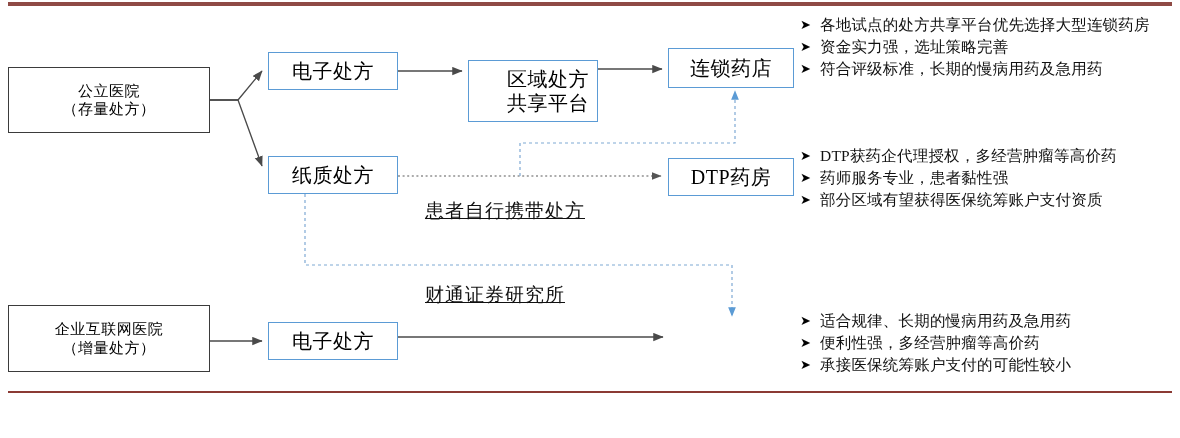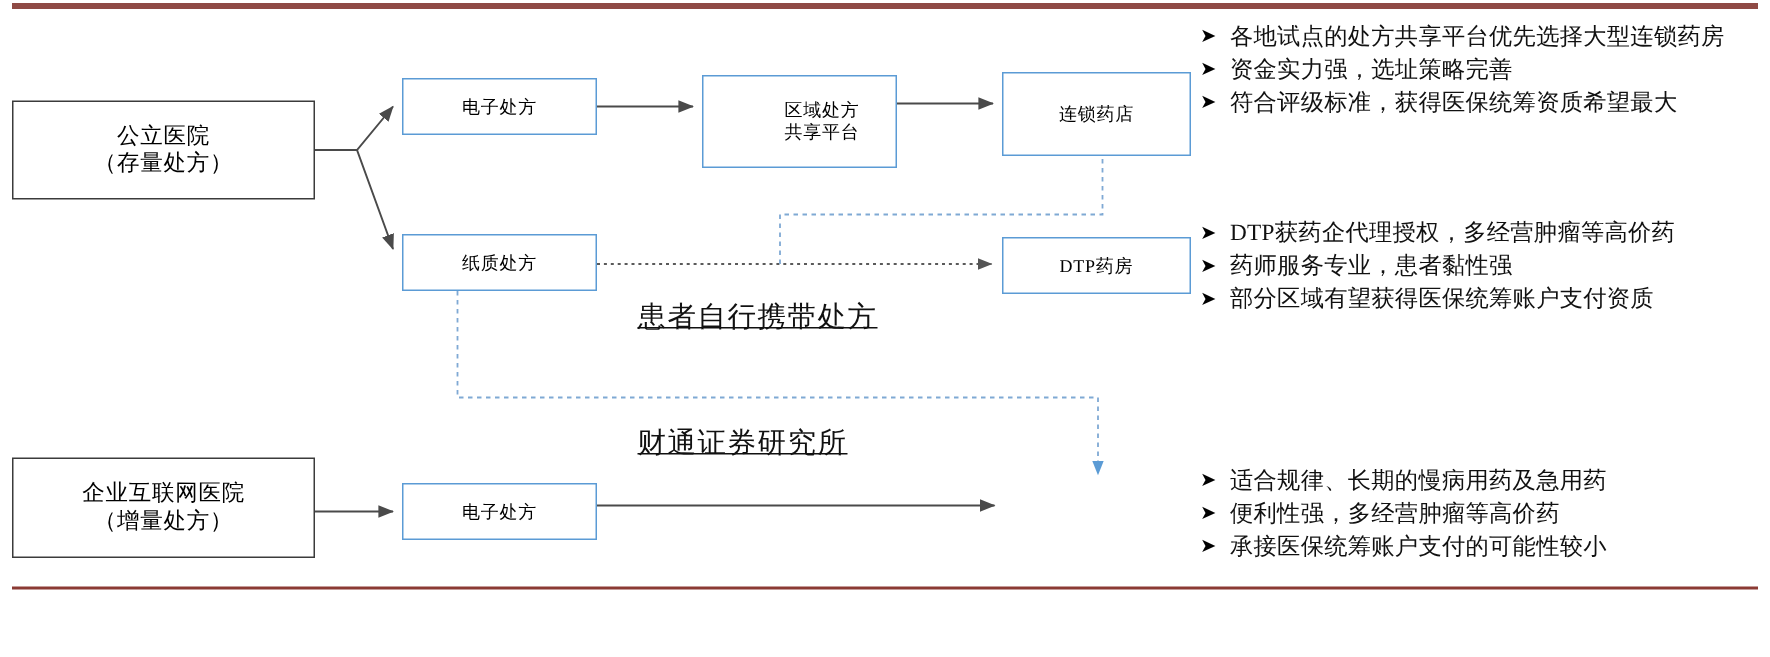--- a/index.html
+++ b/index.html
@@ -37,28 +37,28 @@
     line-height:1.22;
     white-space:pre-line;
     letter-spacing:.5px;
   }
   .node.dark{
     border:1.6px solid #3b3b3b;
     font-size:15px;
   }
   .node.blue{
     border:1.6px solid #5b9bd5;
-    font-size:12px;
+    font-size:20px;
   }
 
   
   #node-public-hospital   { left:8px;   top:67px;  width:202px; height:66px; }
   #node-eprescription-top { left:268px; top:52px;  width:130px; height:38px; }
-  #node-regional-platform { left:468px; top:50px;  width:130px; height:62px;padding-left:30px; }
-  #node-chain-pharmacy    { left:668px; top:48px;  width:126px; height:56px; }
+  #node-regional-platform { left:468px; top:60px;  width:130px; height:62px;padding-left:30px; }
+  #node-chain-pharmacy    { left:668px; top:48px;  width:126px; height:40px; }
   #node-paper-prescription{ left:268px; top:156px; width:130px; height:38px; }
   #node-dtp-pharmacy      { left:668px; top:158px; width:126px; height:38px; }
   #node-internet-hospital { left:8px;   top:305px; width:202px; height:67px; }
   #node-eprescription-bot { left:268px; top:322px; width:130px; height:38px; }
   #node-ecommerce         { left:670px; top:320px; width:125px; height:33px; }
 
   
   #wires{
     position:absolute;
     left:0; top:0;
@@ -189,21 +189,21 @@
     <div class="bullet-row">
       <span class="bullet-marker">➤</span>
       <span class="bullet-text">各地试点的处方共享平台优先选择大型连锁药房</span>
     </div>
     <div class="bullet-row">
       <span class="bullet-marker">➤</span>
       <span class="bullet-text">资金实力强，选址策略完善</span>
     </div>
     <div class="bullet-row">
       <span class="bullet-marker">➤</span>
-      <span class="bullet-text">符合评级标准，获得医保统筹资质希望最大</span>
+      <span class="bullet-text">符合评级标准，长期的慢病用药及急用药</span>
     </div>
   </div>
 
   <div class="bullet-group" id="bullets-dtp-pharmacy">
     <div class="bullet-row">
       <span class="bullet-marker">➤</span>
       <span class="bullet-text">DTP获药企代理授权，多经营肿瘤等高价药</span>
     </div>
     <div class="bullet-row">
       <span class="bullet-marker">➤</span>

